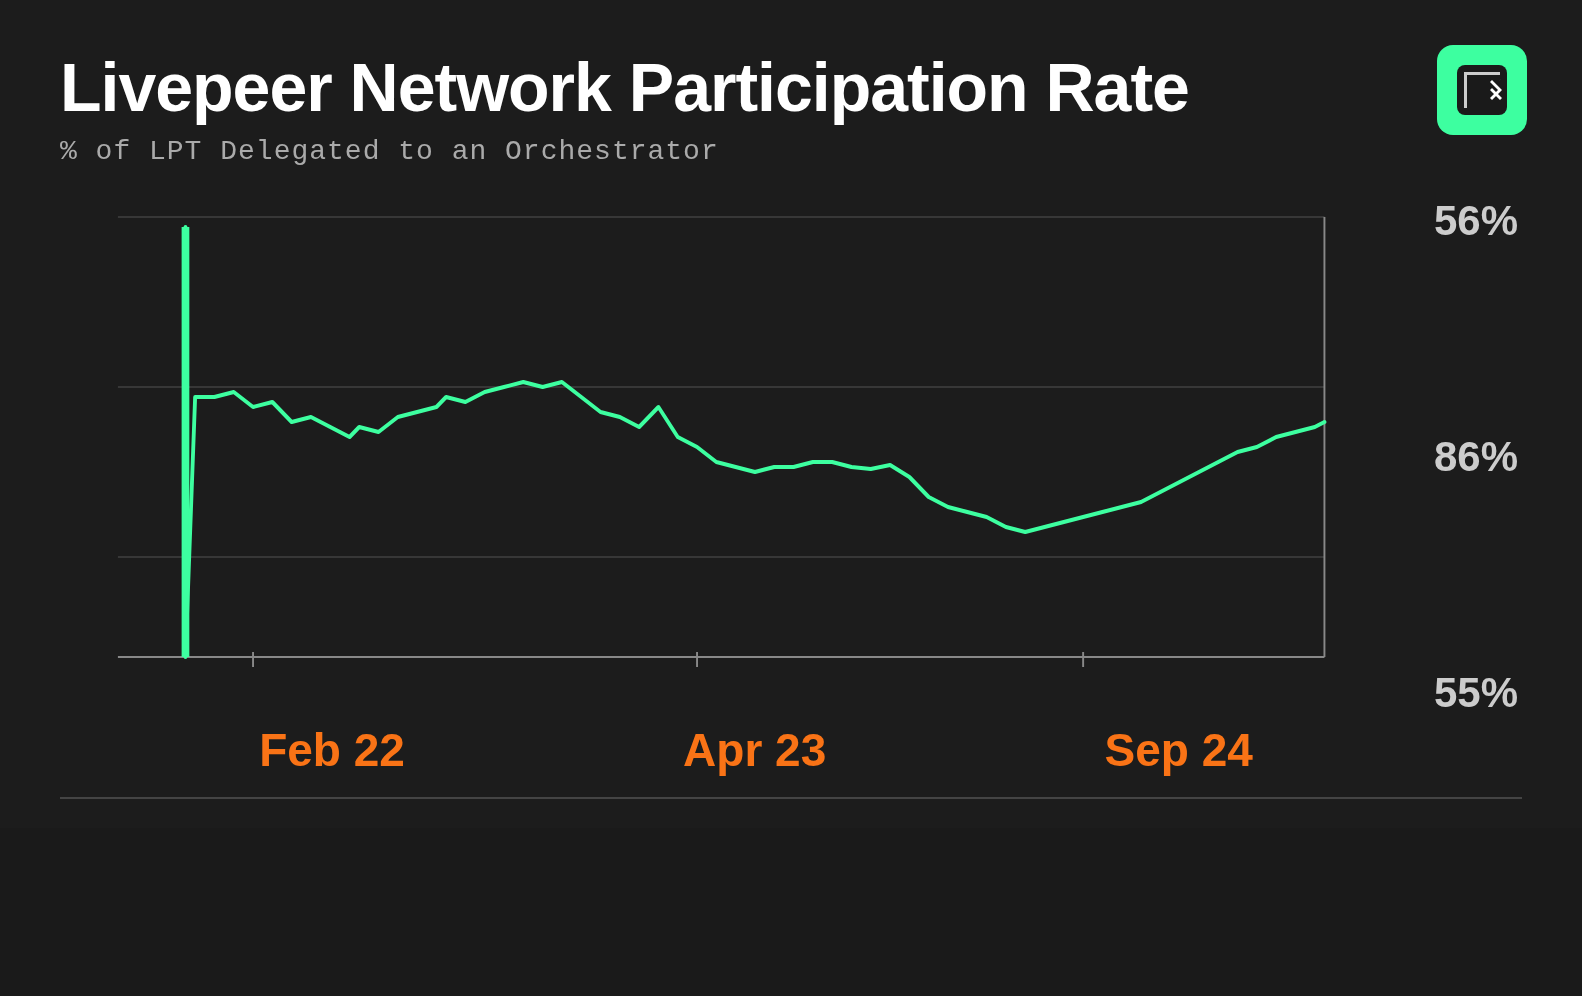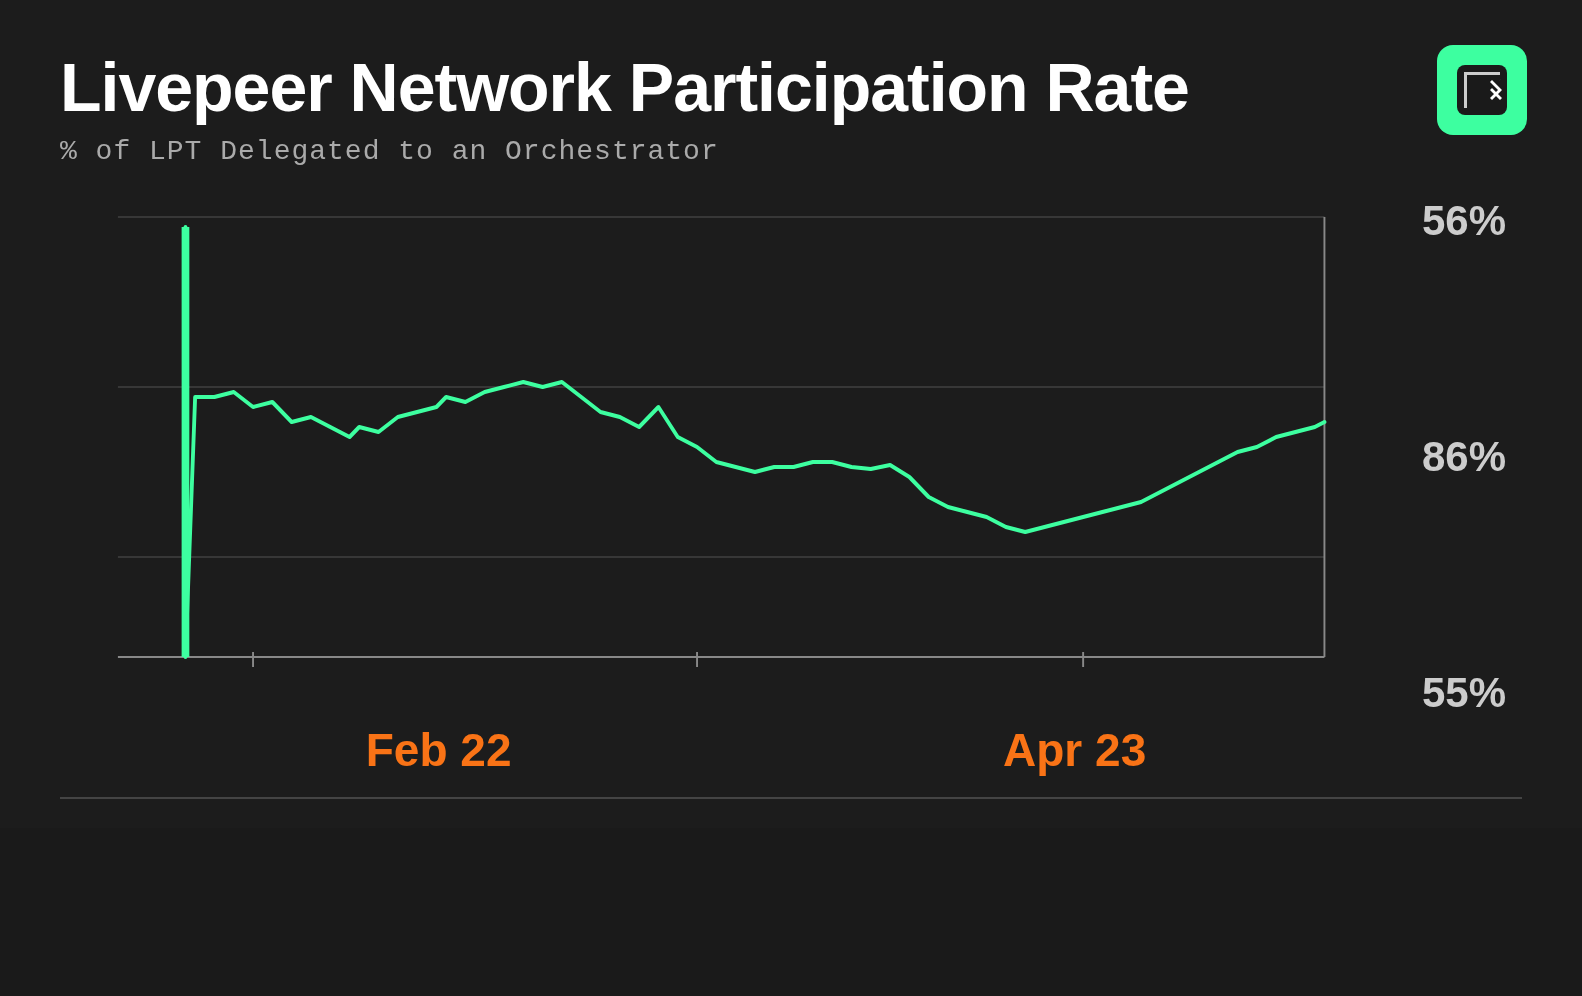--- a/index.html
+++ b/index.html
@@ -53,21 +53,21 @@
       height: 60px;
     }
     .chart-area {
       position: relative;
       width: 100%;
       height: 580px;
       margin-top: 10px;
     }
     .y-axis-labels {
       position: absolute;
-      right: 16px;
+      right: 4px;
       top: 0;
       height: 100%;
       display: flex;
       flex-direction: column;
       justify-content: space-between;
       padding-bottom: 60px;
     }
     .y-label {
       color: #cccccc;
       font-size: 42px;
@@ -240,20 +240,21 @@
 
     <div class="y-axis-labels">
       <span class="y-label">56%</span>
       <span class="y-label">86%</span>
       <span class="y-label">55%</span>
     </div>
 
     <div class="x-axis-labels">
       <span class="x-label">Feb 22</span>
       <span class="x-label">Apr 23</span>
+      <span class="x-label">Sep 24</span>
     </div>
 
   </div>
 
   <div class="divider"></div>
 
   <div class="footer">
 
   </div>
 

